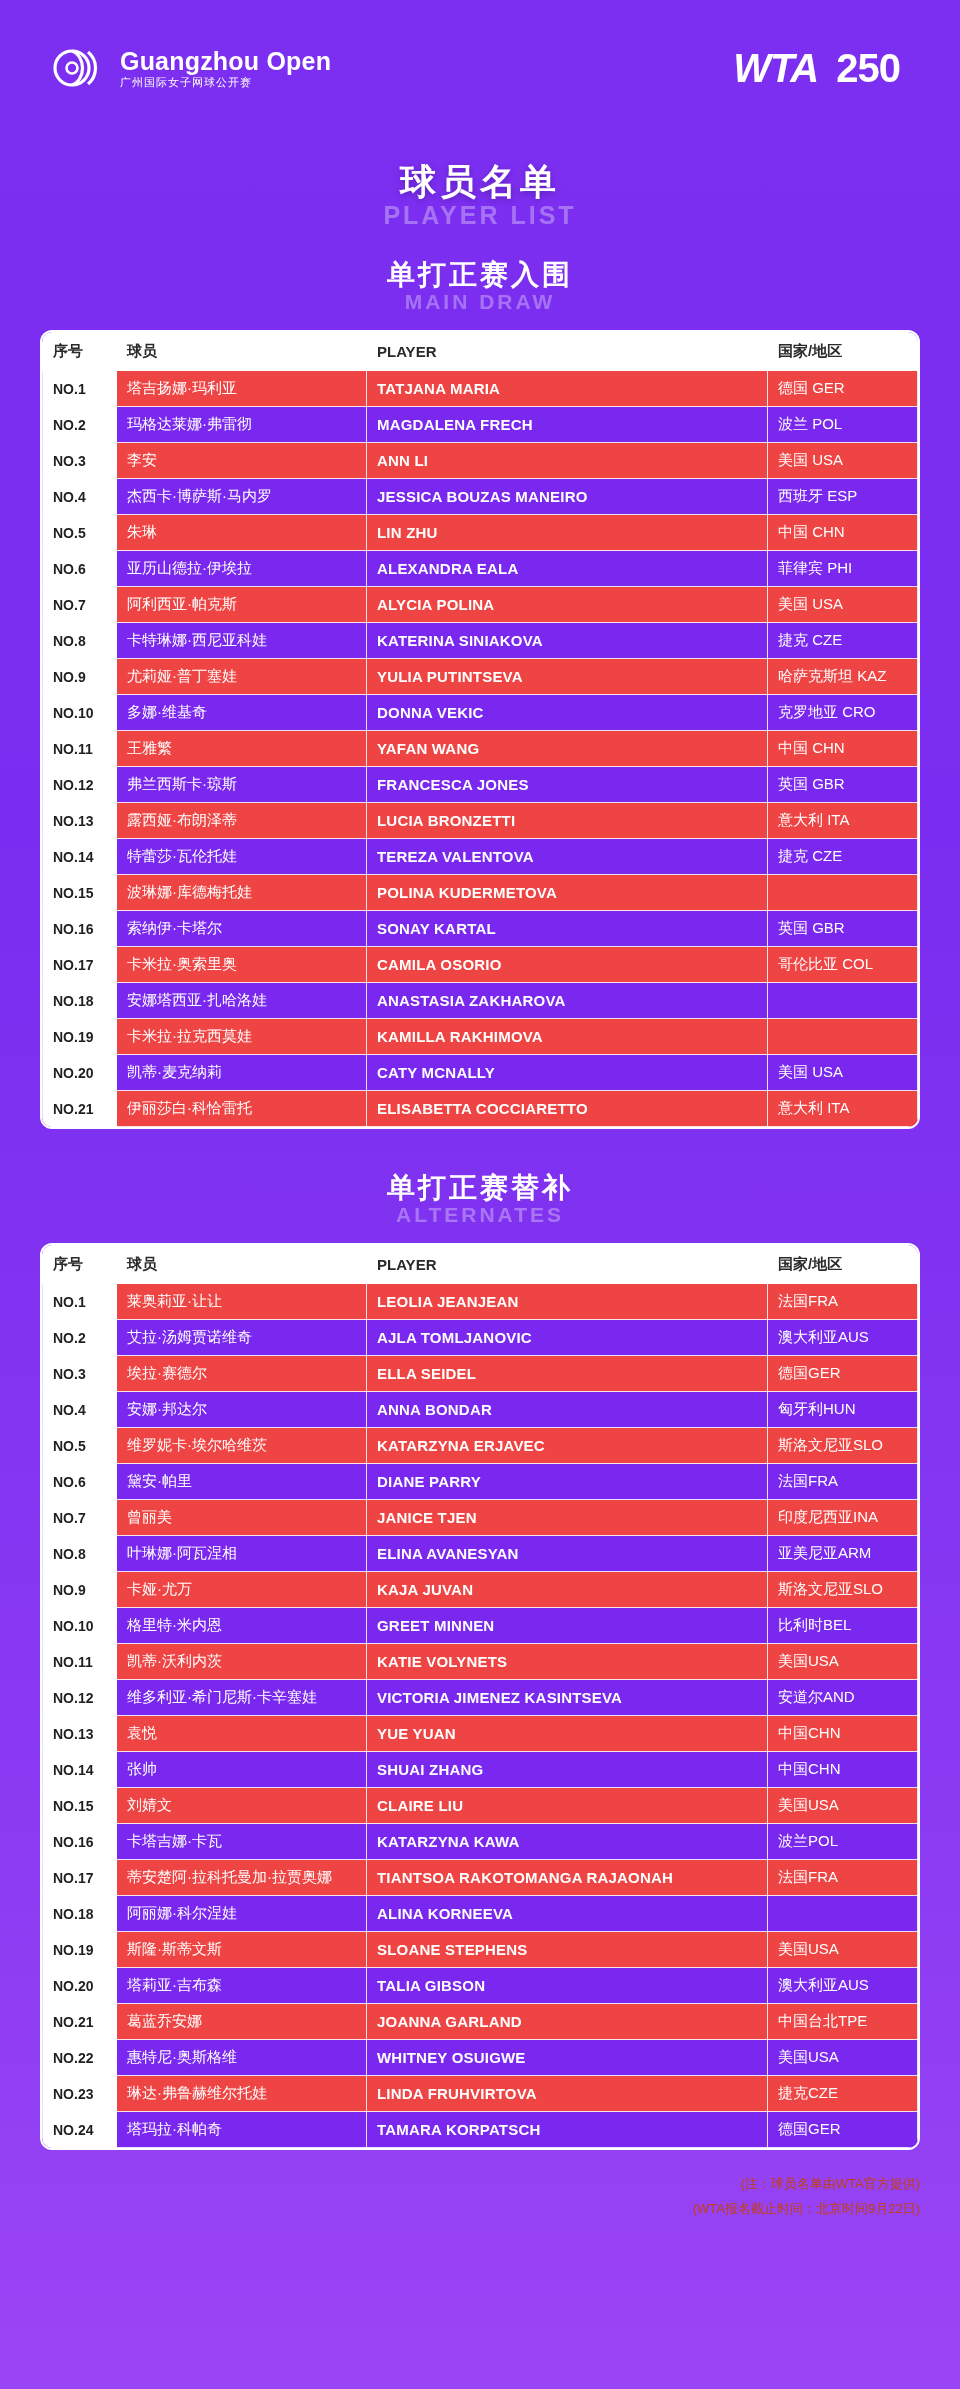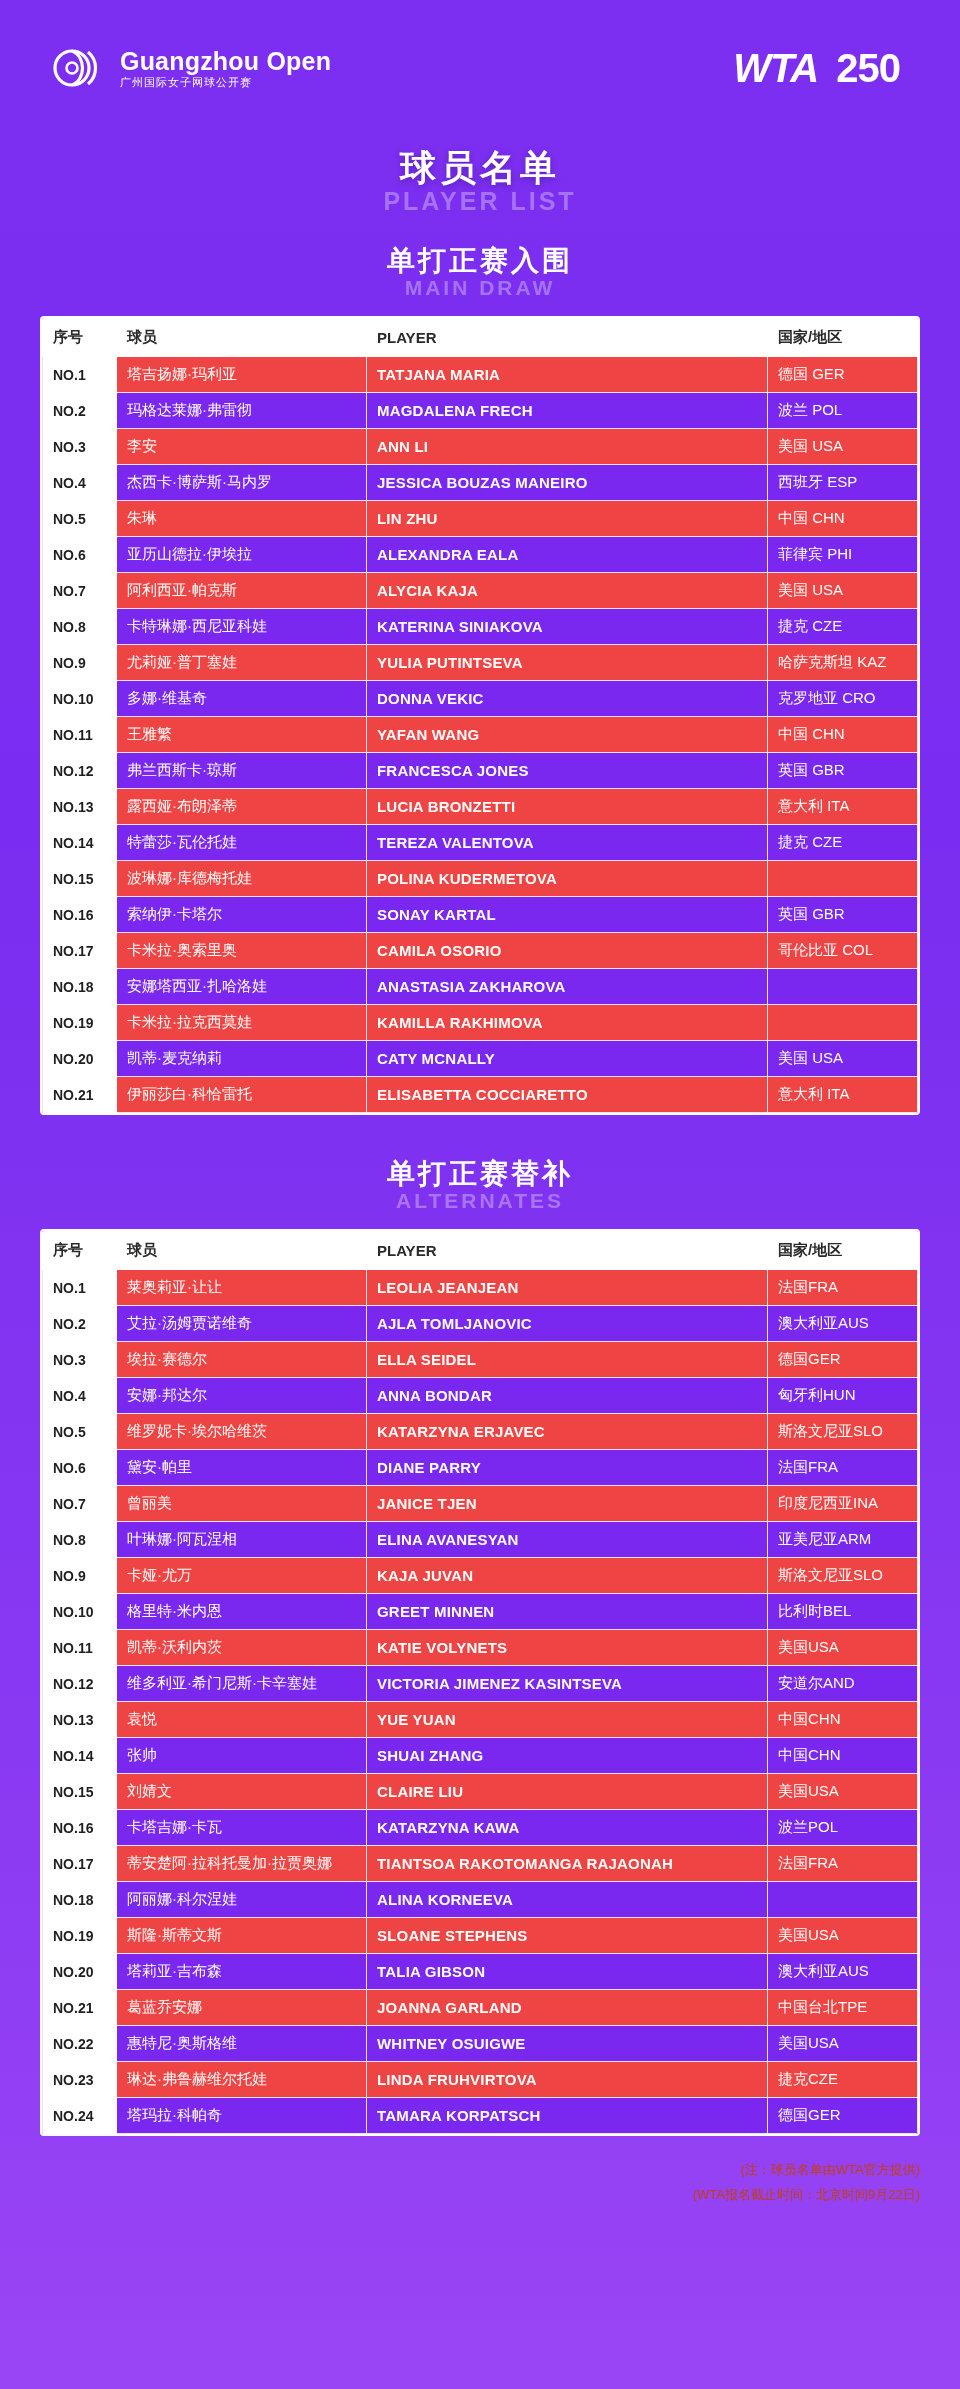--- a/index.html
+++ b/index.html
@@ -31,21 +31,21 @@
   .brand-text .cn {
     font-size: 11px; letter-spacing: 1px; color: #ffffff; margin-top: 3px;
   }
   .wta { display: flex; align-items: baseline; gap: 18px; padding-right: 8px; }
   .wta .mark {
     font-size: 40px; font-weight: bold; font-style: italic; letter-spacing: -1px;
   }
   .wta .num { font-size: 40px; font-weight: bold; letter-spacing: -1px; }
 
   
-  .title-block { text-align: center; margin-top: 38px; margin-bottom: 26px; }
+  .title-block { text-align: center; margin-top: 52px; margin-bottom: 26px; }
   .title-cn {
     font-size: 36px; font-weight: bold; letter-spacing: 4px;
     text-shadow: 0 2px 6px rgba(40,0,90,.35);
   }
   .title-en {
     font-size: 25px; font-weight: bold; letter-spacing: 3px;
     color: rgba(255,255,255,.33); margin-top: -6px;
   }
   .section-title { text-align: center; margin: 0 0 16px 0; }
   .section-title .cn {
@@ -55,21 +55,21 @@
     font-size: 21px; font-weight: bold; letter-spacing: 3px;
     color: rgba(255,255,255,.33); margin-top: -4px;
   }
   .section-gap { height: 40px; }
 
   
   .table-wrap {
     margin: 0 auto;
     width: 880px;
     border: 2px solid #ffffff;
-    border-radius: 4px;
+    border-radius: 12px;
     overflow: hidden;
     background: #6d22ea;
   }
   table { border-collapse: collapse; width: 100%; }
   th, td {
     border: 1px solid rgba(255,255,255,.85);
     padding: 0 10px;
     height: 36px;
     font-size: 15px;
     vertical-align: middle;
@@ -189,21 +189,21 @@
           </tr>
           <tr class="alt">
             <td class="idx">NO.6</td>
             <td class="cn">亚历山德拉·伊埃拉</td>
             <td class="en">ALEXANDRA EALA</td>
             <td class="country">菲律宾 PHI</td>
           </tr>
           <tr>
             <td class="idx">NO.7</td>
             <td class="cn">阿利西亚·帕克斯</td>
-            <td class="en">ALYCIA KAJA</td>
+            <td class="en">ALYCIA POLINA</td>
             <td class="country">美国 USA</td>
           </tr>
           <tr class="alt">
             <td class="idx">NO.8</td>
             <td class="cn">卡特琳娜·西尼亚科娃</td>
             <td class="en">KATERINA SINIAKOVA</td>
             <td class="country">捷克 CZE</td>
           </tr>
           <tr>
             <td class="idx">NO.9</td>

